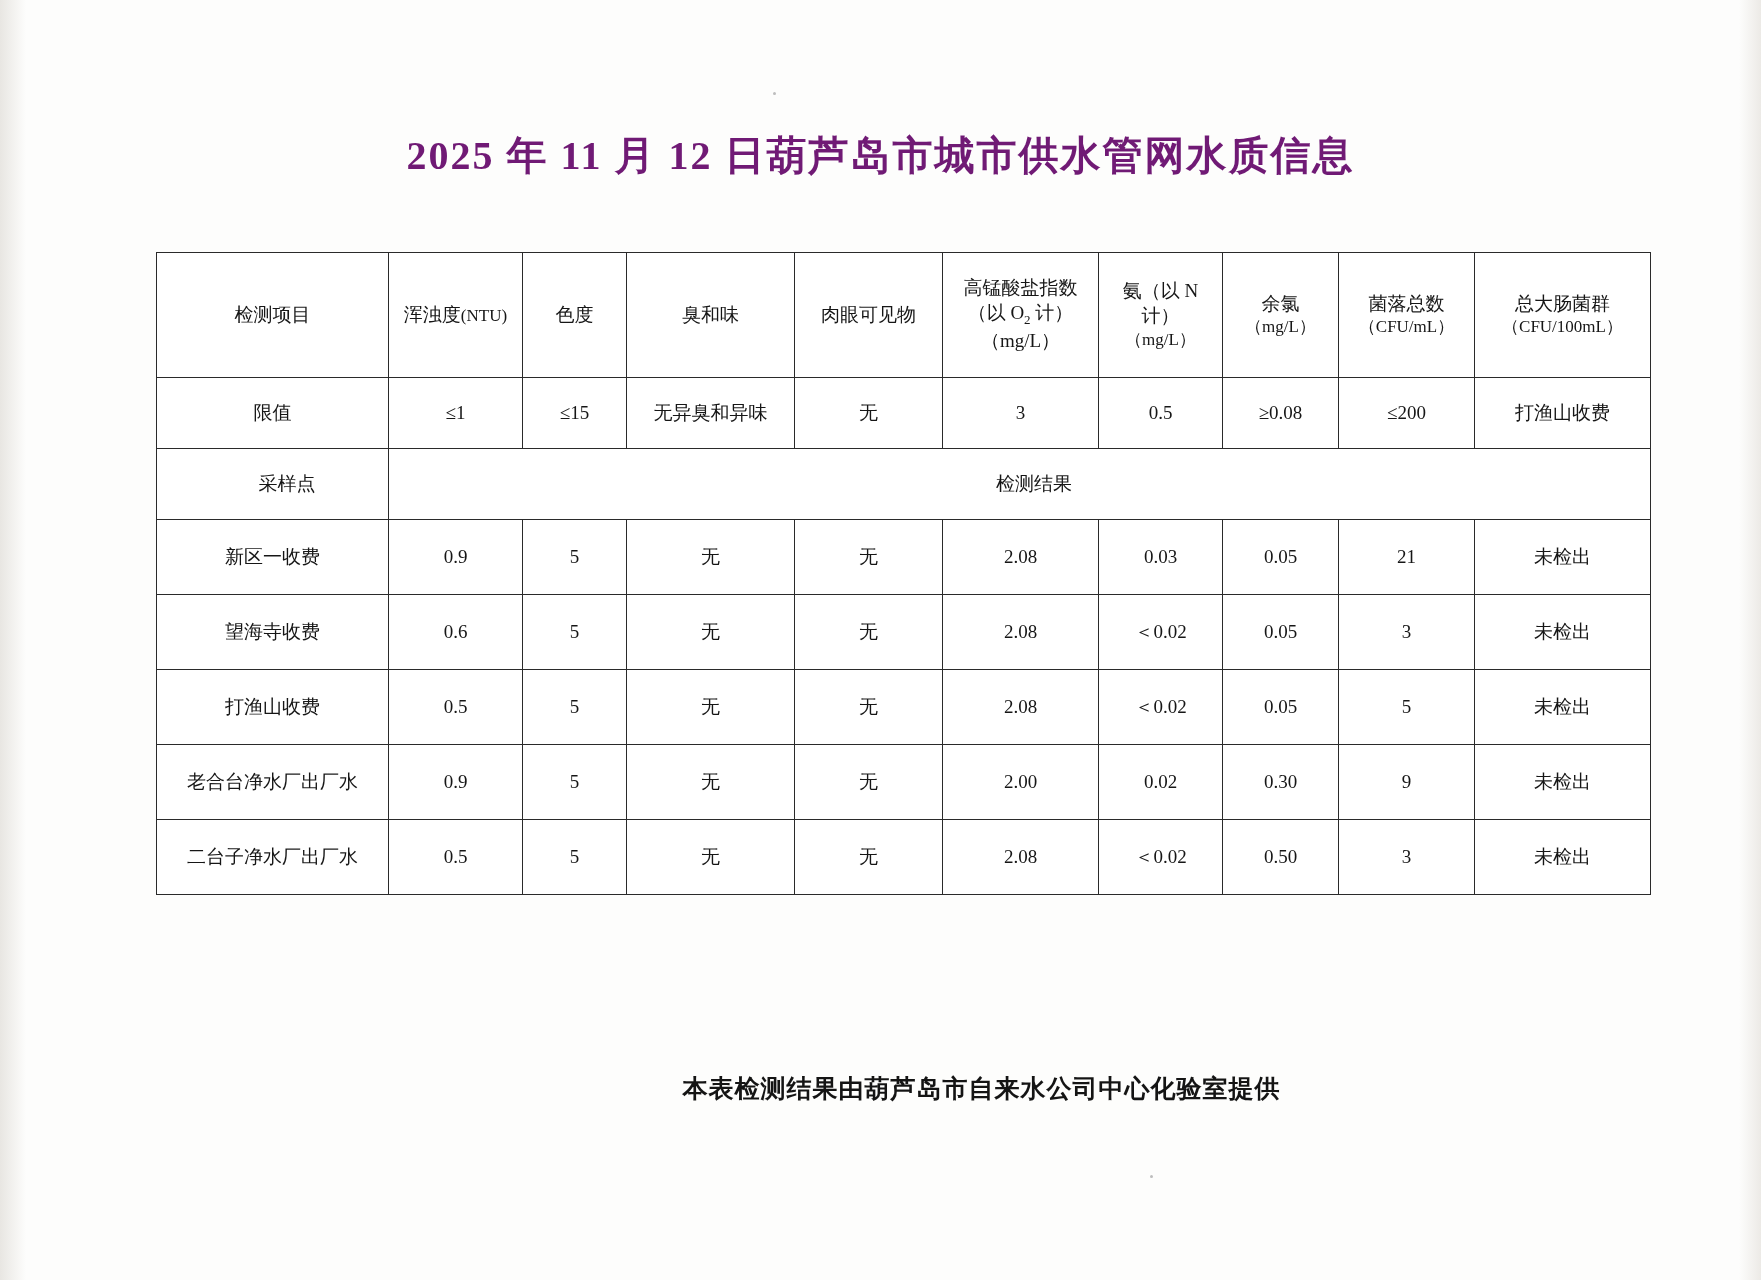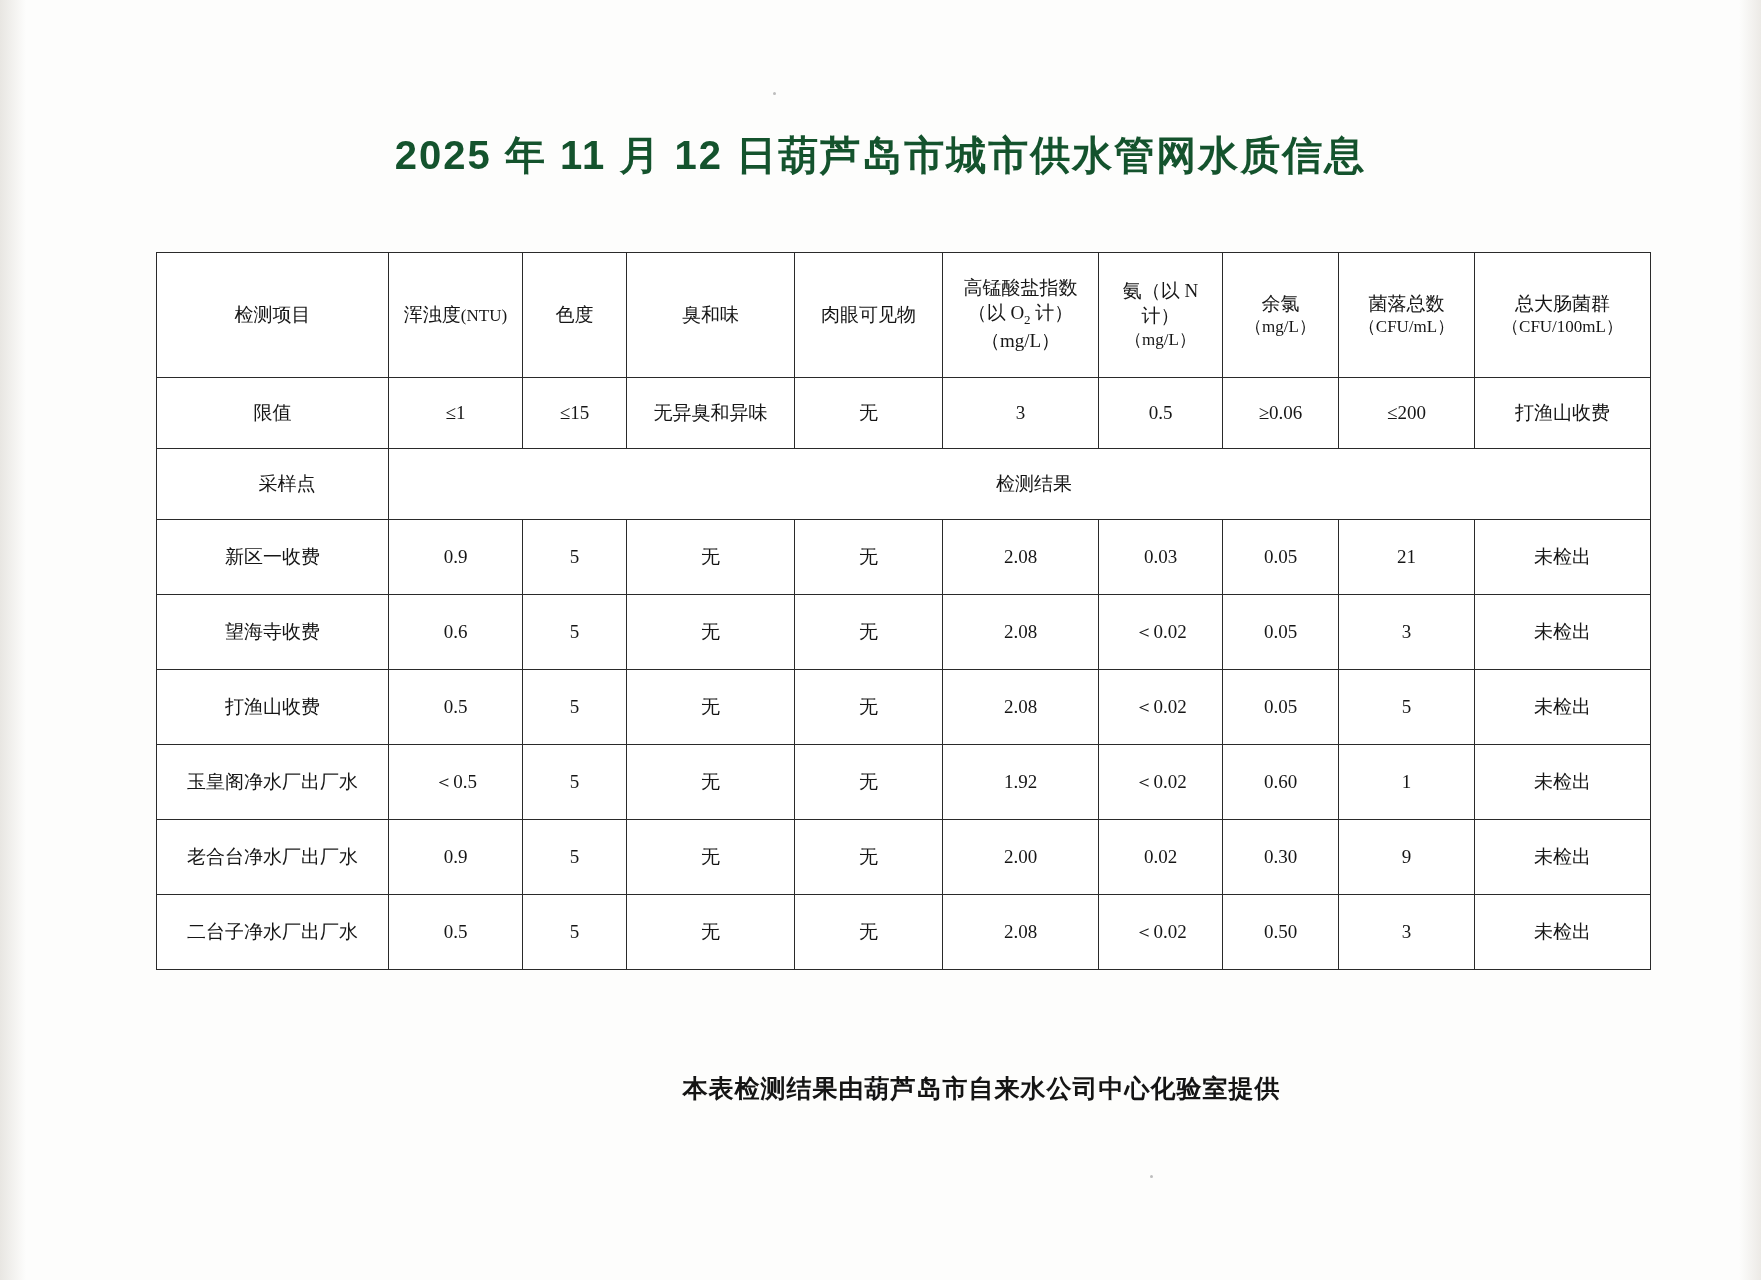--- a/index.html
+++ b/index.html
@@ -37,25 +37,25 @@
     background: linear-gradient(to left, #eceae6, rgba(255,255,255,0));
     pointer-events: none;
   }
 
   .doc-title {
     position: absolute;
     top: 128px;
     left: 0;
     width: 100%;
     text-align: center;
-    font-family: Liberation Sans, sans-serif;
+    font-family: Liberation Serif, serif;
     font-weight: bold;
     font-size: 40px;
     letter-spacing: 2px;
-    color: #14532d;
+    color: #701a75;
   }
 
   .table-wrap {
     position: absolute;
     left: 156px;
     top: 252px;
     width: 1494px;
   }
 
   table.wq {
@@ -173,21 +173,21 @@
         </tr>
 
         <tr class="limit-row">
           <td>限值</td>
           <td>≤1</td>
           <td>≤15</td>
           <td>无异臭和异味</td>
           <td>无</td>
           <td>3</td>
           <td>0.5</td>
-          <td>≥0.06</td>
+          <td>≥0.08</td>
           <td>≤200</td>
           <td>打渔山收费</td>
         </tr>
 
         <tr class="sample-head-row">
           <td>采样点</td>
           <td colspan="9">检测结果</td>
         </tr>
 
 
@@ -223,32 +223,20 @@
           <td>5</td>
           <td>无</td>
           <td>无</td>
           <td>2.08</td>
           <td>＜0.02</td>
           <td>0.05</td>
           <td>5</td>
           <td>未检出</td>
         </tr>
 
-        <tr class="data-row">
-          <td>玉皇阁净水厂出厂水</td>
-          <td>＜0.5</td>
-          <td>5</td>
-          <td>无</td>
-          <td>无</td>
-          <td>1.92</td>
-          <td>＜0.02</td>
-          <td>0.60</td>
-          <td>1</td>
-          <td>未检出</td>
-        </tr>
 
         <tr class="data-row">
           <td>老合台净水厂出厂水</td>
           <td>0.9</td>
           <td>5</td>
           <td>无</td>
           <td>无</td>
           <td>2.00</td>
           <td>0.02</td>
           <td>0.30</td>

